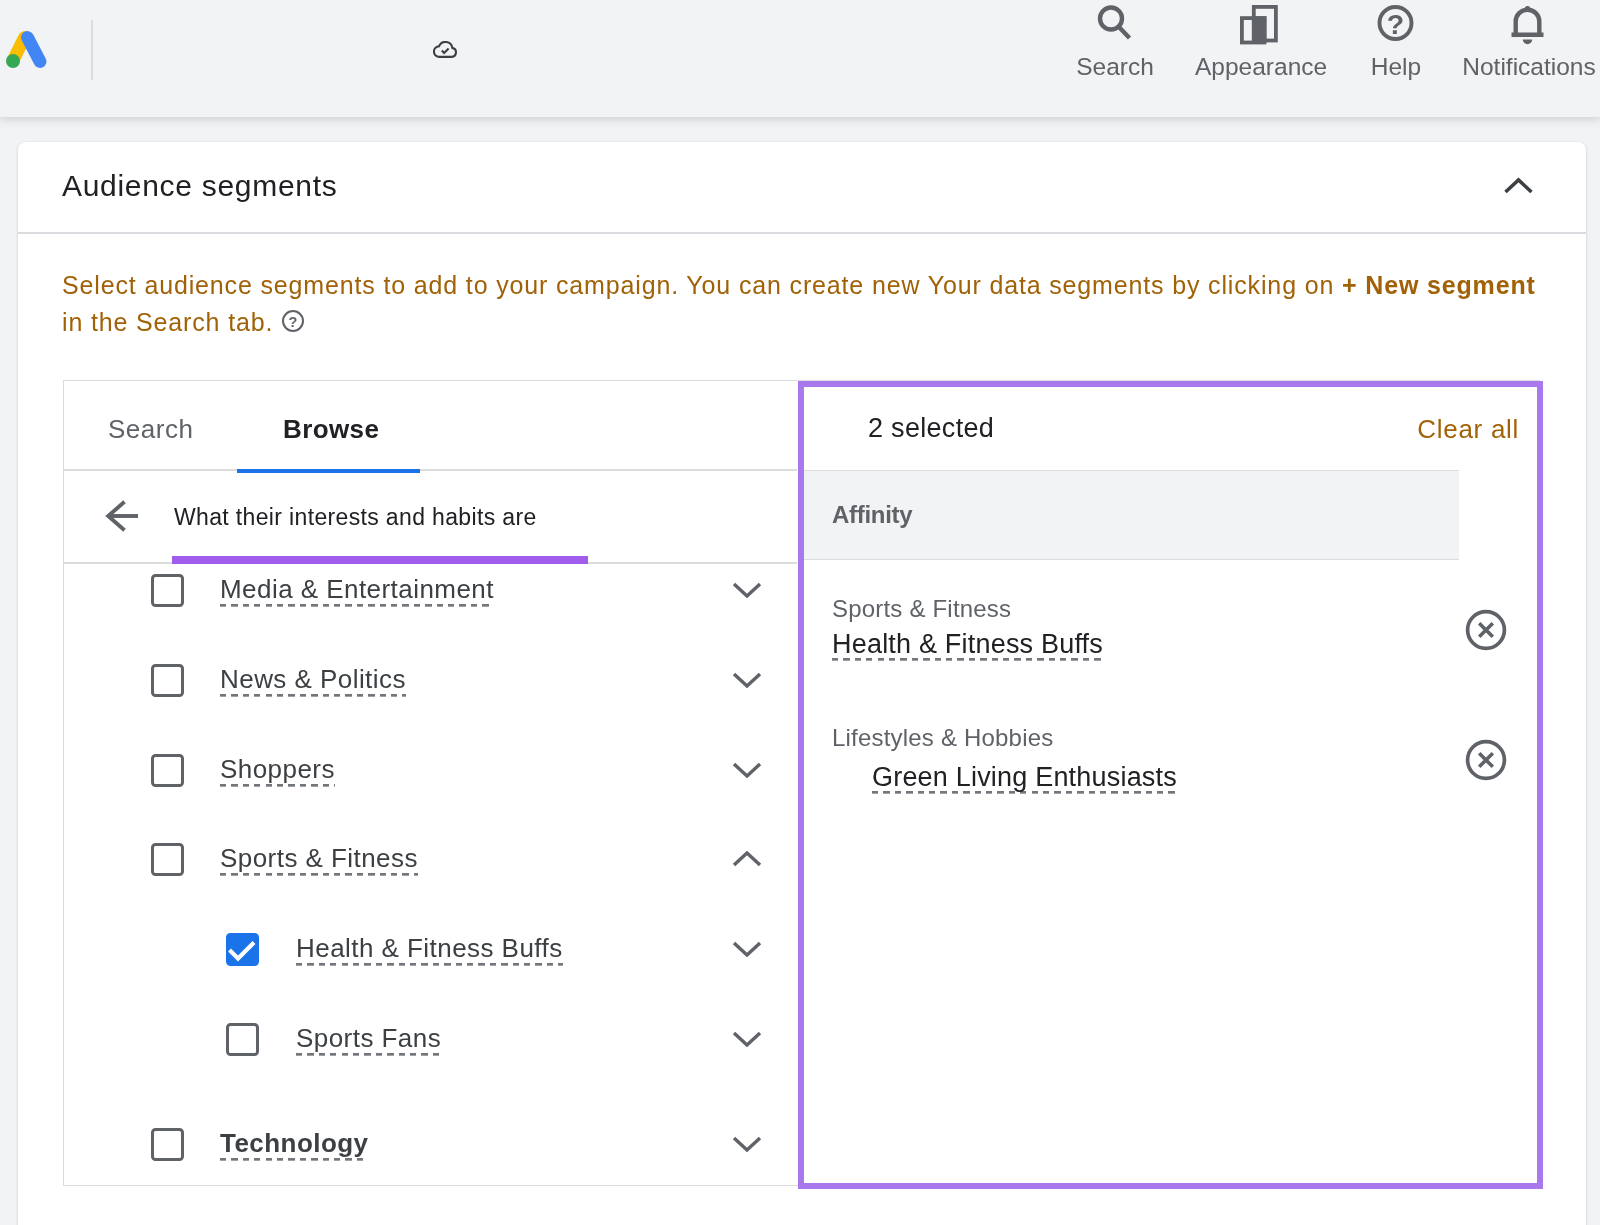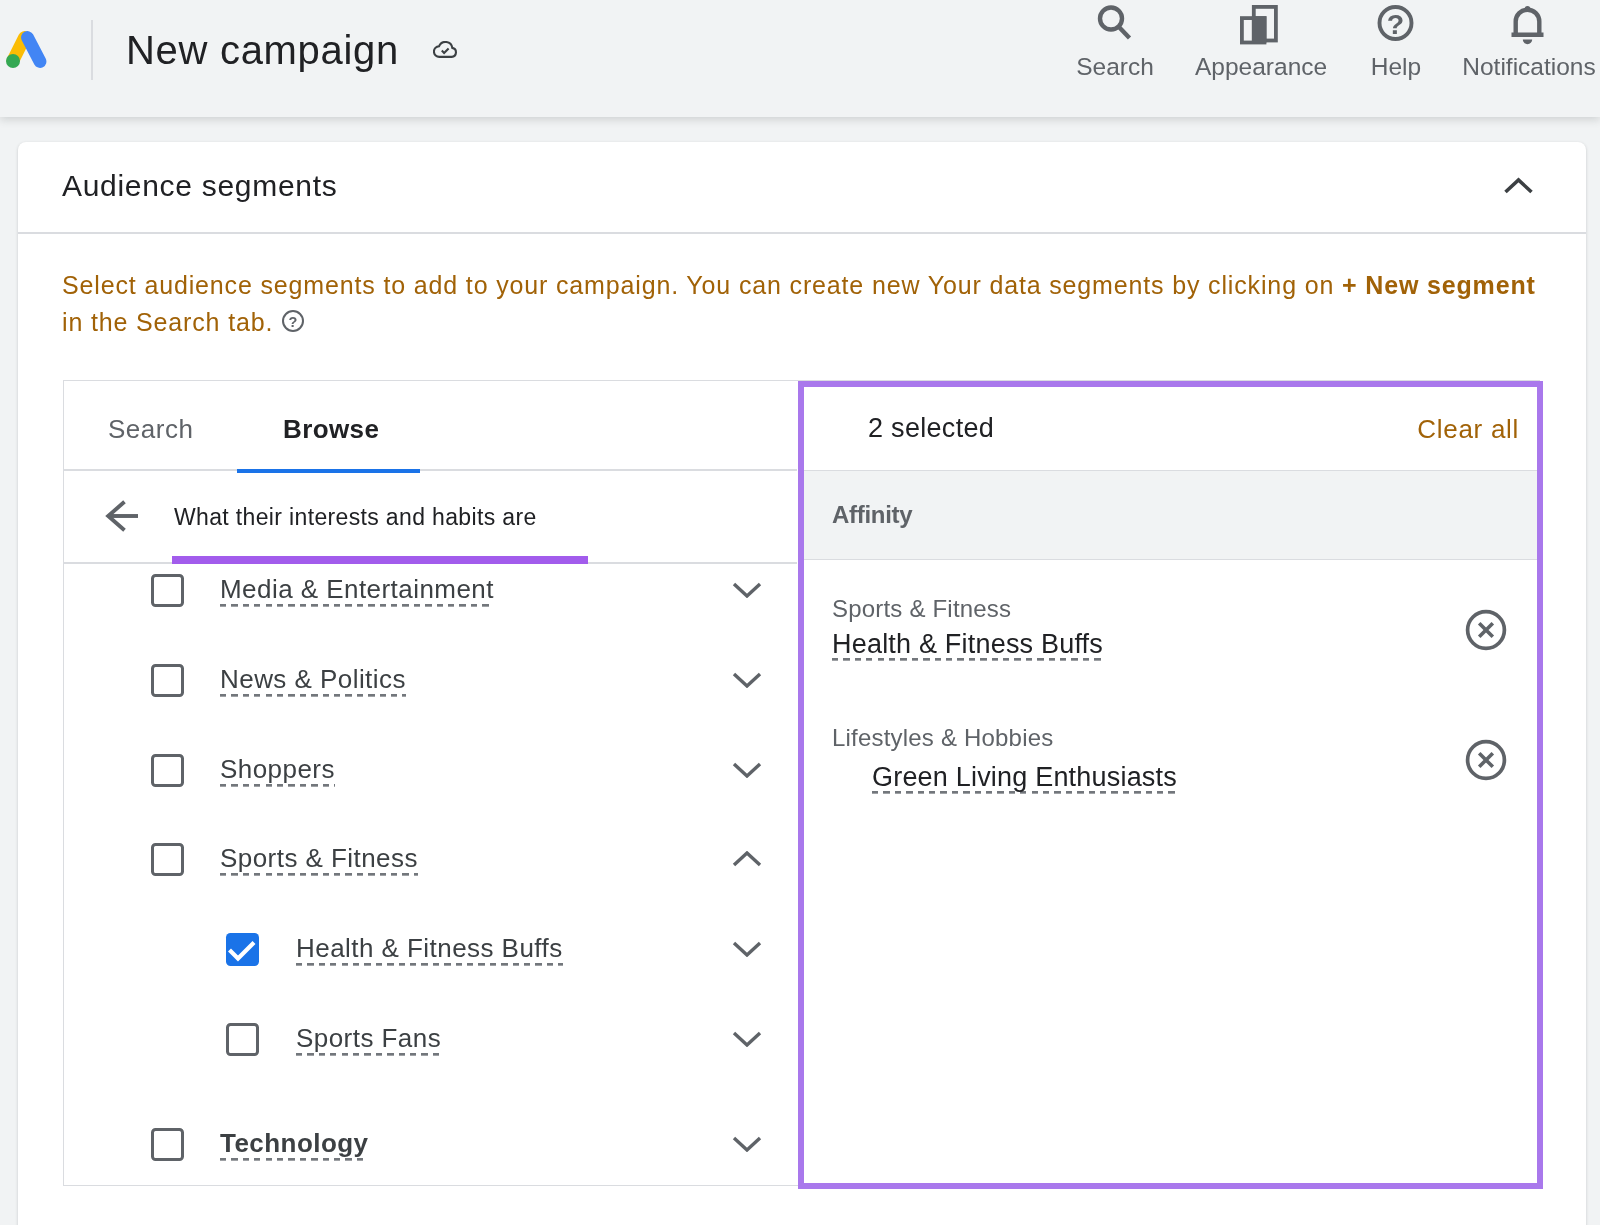--- a/index.html
+++ b/index.html
@@ -14,21 +14,20 @@
 <div class="abs" id="topbar" style="left:0;top:0;width:1600px;height:117px;background:#f1f3f4;box-shadow:0 3px 8px rgba(60,64,67,0.18);z-index:5;">
 
   <svg class="abs" style="left:6px;top:28px;" width="42" height="42" viewBox="0 0 42 42">
     <line x1="18.5" y1="9.5" x2="7" y2="32.5" stroke="#FBBC04" stroke-width="12.8" stroke-linecap="round"></line>
     <circle cx="7" cy="33" r="7" fill="#34A853"></circle>
     <line x1="21.5" y1="9.5" x2="34" y2="33.5" stroke="#4285F4" stroke-width="12.8" stroke-linecap="round"></line>
   </svg>
 
   <div class="abs" style="left:91px;top:20px;width:2px;height:60px;background:#dadce0;"></div>
 
-  <div class="txt" style="left:126px;top:28px;font-size:40px;letter-spacing:0.7px;color:#202124;">New campaign</div>
 
   <svg class="abs" style="left:433px;top:41px;" width="25" height="18" viewBox="0 0 25 18" fill="none">
     <path d="M19.3 6.9 A6.9 6.9 0 0 0 6.1 5.2 A5.35 5.35 0 0 0 6.5 15.9 L18.7 15.9 A4.55 4.55 0 0 0 19.3 6.9 Z" stroke="#3c4043" stroke-width="2.1"></path>
     <path d="M8.8 9.6 L11.1 11.9 L15.6 7.4" stroke="#3c4043" stroke-width="2.1"></path>
   </svg>
 
   <svg class="abs" style="left:1096px;top:4px;" width="38" height="38" viewBox="0 0 38 38" fill="none">
     <circle cx="15" cy="14.5" r="11" stroke="#5f6368" stroke-width="4.4"></circle>
     <line x1="23.2" y1="23.2" x2="33.5" y2="34" stroke="#5f6368" stroke-width="4.4"></line>
   </svg>
@@ -121,21 +120,21 @@
 <div class="abs" style="left:151px;top:1127.5px;width:33px;height:33px;border:3.4px solid #5f6368;border-radius:4.5px;z-index:1;"></div>
 <div class="txt" style="left:220px;top:1128px;font-size:26px;letter-spacing:0.45px;color:#3c4043;z-index:1;"><span style="padding-bottom:2.5px;background:repeating-linear-gradient(to right,#73777c 0 6.3px,transparent 6.3px 11.4px) left bottom/100% 2.7px no-repeat;font-weight:bold;">Technology</span></div>
 <svg class="abs" style="left:732px;top:1136px;z-index:1;" width="30" height="16" viewBox="0 0 30 16">
     <polyline points="2,2 15,14 28,2" fill="none" stroke="#5f6368" stroke-width="3.4"></polyline>
   </svg>
 
 <div class="abs" id="purplebox" style="left:798px;top:381px;width:745px;height:808px;background:#fff;border:6.3px solid #a978ec;z-index:2;">
   <div class="txt" style="left:28px;top:26px;font-size:27px;letter-spacing:0.3px;color:#202124;margin-left:36px;">2 selected</div>
   <div class="txt" style="right:18px;top:27px;font-size:26px;font-weight:500;letter-spacing:0.7px;color:#a16207;">Clear all</div>
 
-  <div class="abs" style="left:0;top:83px;width:733px;height:90px;background:#f1f3f4;border-top:1.5px solid #dadce0;border-bottom:1.5px solid #dadce0;">
+  <div class="abs" style="left:0;top:83px;width:655px;height:90px;background:#f1f3f4;border-top:1.5px solid #dadce0;border-bottom:1.5px solid #dadce0;">
     <div class="txt" style="left:28px;top:30px;font-size:24px;font-weight:bold;letter-spacing:-0.3px;color:#5f6368;">Affinity</div>
   </div>
 
   <div class="txt" style="left:28px;top:208px;font-size:24px;letter-spacing:0.2px;color:#5f6368;">Sports &amp; Fitness</div>
   <div class="txt" style="left:28px;top:242px;font-size:27px;letter-spacing:0.2px;color:#202124;"><span style="padding-bottom:2px;background:repeating-linear-gradient(to right,#73777c 0 6.3px,transparent 6.3px 11.4px) left bottom/100% 2.7px no-repeat;">Health &amp; Fitness Buffs</span></div>
   <svg class="abs" style="left:661px;top:222px;" width="42" height="42" viewBox="0 0 42 42">
     <circle cx="21" cy="21" r="18.4" fill="none" stroke="#5f6368" stroke-width="3.7"></circle>
     <line x1="14.2" y1="14.2" x2="27.8" y2="27.8" stroke="#5f6368" stroke-width="3.6"></line>
     <line x1="27.8" y1="14.2" x2="14.2" y2="27.8" stroke="#5f6368" stroke-width="3.6"></line>
   </svg>

